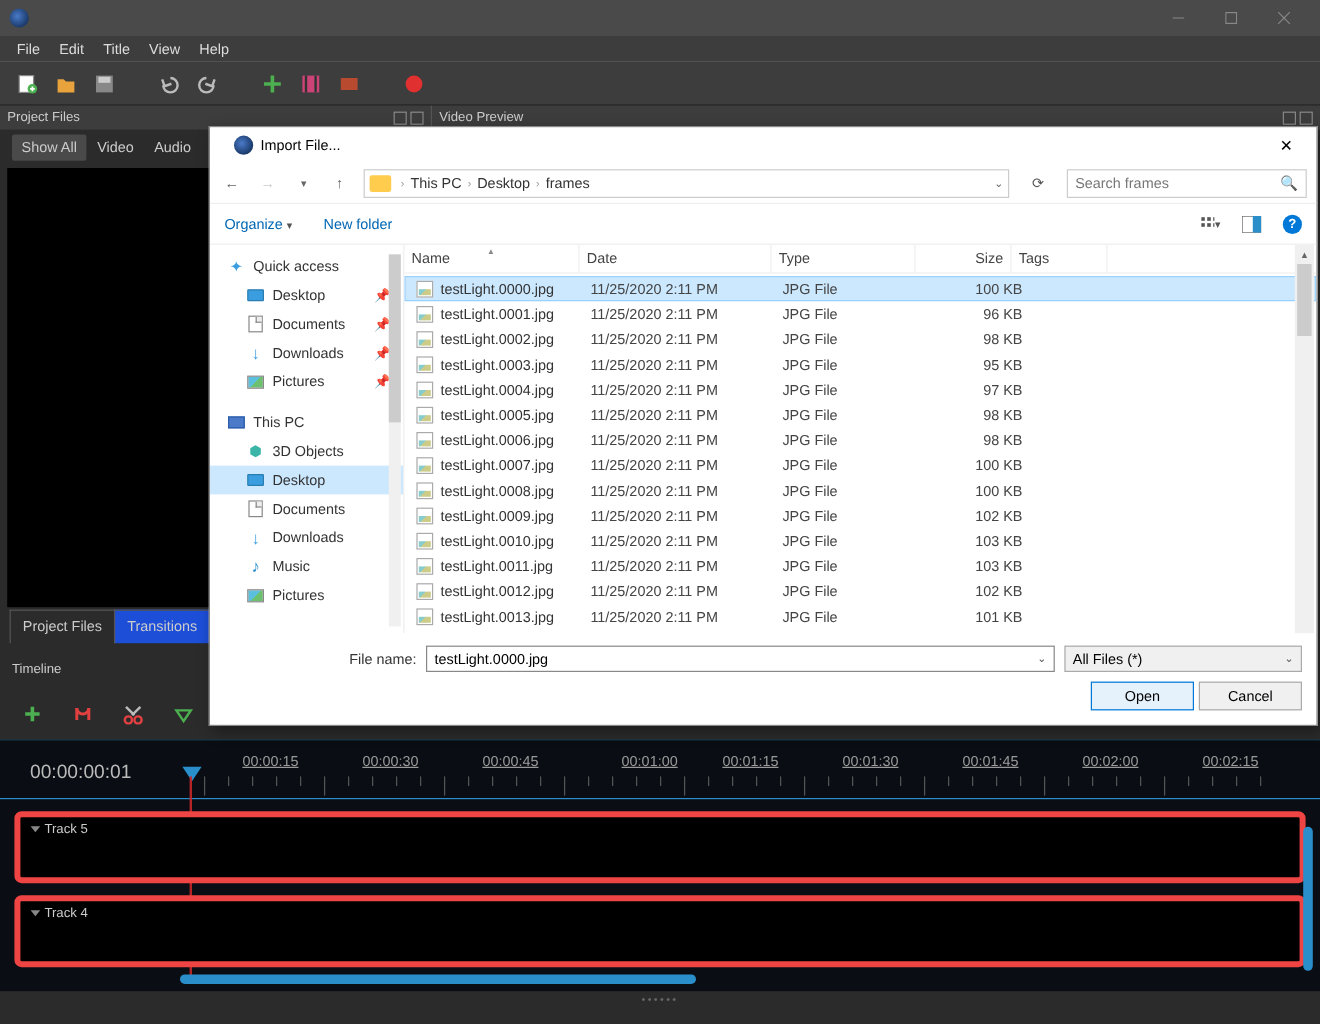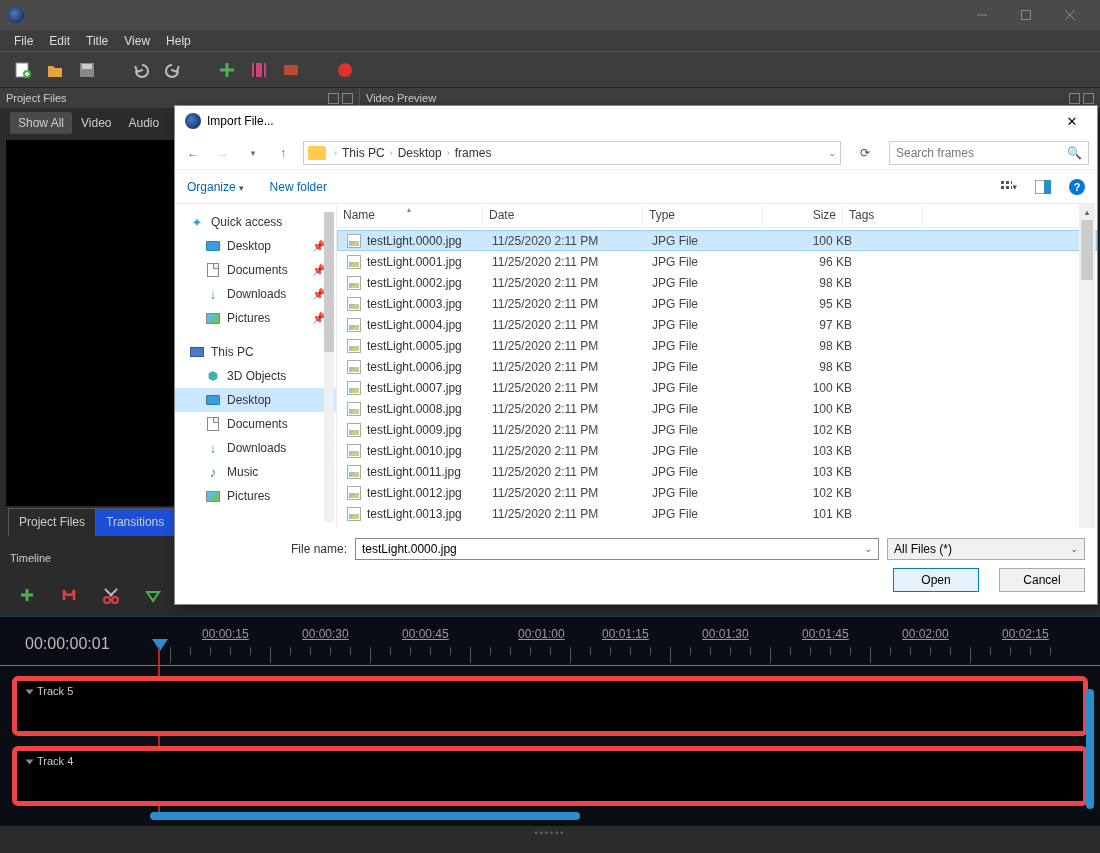--- a/index.html
+++ b/index.html
@@ -57,21 +57,21 @@
 .tl-sep { height: 1px; background: #2a8ecb; }
 .track { height: 60px; margin: 10px 12px 0 12px; background: #000; border: 5px solid #ef4444; border-radius: 6px; position: relative; }
 .track .trk-head { position: absolute; left: 10px; top: 4px; color: #ccc; font-size: 11px;}
 .track .trk-head::before { content: ''; display: inline-block; width: 0; height: 0; border-left: 5px solid #888; border-top: 4px solid transparent; border-bottom: 4px solid transparent; transform: rotate(90deg); margin-right: 5px; vertical-align: middle;}
 .tl-scroll-v { position: absolute; right: 6px; top: 72px; width: 8px; height: 120px; background: #2a8ecb; border-radius: 4px;}
 .tl-scroll-h { position: absolute; left: 150px; bottom: 6px; width: 430px; height: 8px; background: #2a8ecb; border-radius: 4px;}
 .grip { position: absolute; bottom: -12px; left: 50%; transform: translateX(-50%); color: #666; font-size: 9px; letter-spacing: 2px;}
 
 
 .dialog { position: absolute; top: 105px; left: 174px; width: 924px; height: 500px; background: #fff; border: 1px solid #888; box-shadow: 4px 4px 12px rgba(0,0,0,0.4); display: flex; flex-direction: column; z-index: 50; }
-.dlg-title { height: 30px; display: flex; align-items: center; padding: 0 10px; }
+.dlg-title { height: 30px; display: flex; align-items: center; padding: 0 10px; margin-left: 10px; }
 .dlg-title .dlg-icon { width: 16px; height: 16px; margin-right: 6px; background: radial-gradient(circle at 40% 40%, #4a7ac8, #1a3a6a 70%); border-radius: 50%;}
 .dlg-title .title-text { flex: 1; font-size: 12px; color: #000; }
 .dlg-title .dlg-close { width: 30px; text-align: center; cursor: pointer; font-size: 13px; }
 .dlg-nav { height: 34px; display: flex; align-items: center; padding: 0 8px; gap: 10px; border-bottom: 1px solid #eee;}
 .dlg-nav .nav-btn { width: 20px; height: 20px; display: inline-flex; align-items: center; justify-content: center; color: #666; cursor: pointer;}
 .dlg-nav .crumb { flex: 1; height: 24px; border: 1px solid #ccc; display: flex; align-items: center; padding: 0 4px; gap: 5px; font-size: 12px; color: #333; }
 .dlg-nav .crumb .folder-ico { width: 18px; height: 14px; background: #ffcc4d; border-radius: 2px; position: relative; margin-right: 3px;}
 .dlg-nav .crumb .sep { color: #999; font-size: 9px;}
 .dlg-nav .crumb .crdrop { margin-left: auto; color: #666; font-size: 9px; }
 .dlg-nav .refresh { width: 24px; text-align: center; margin: 0 2px; cursor: pointer; color: #555;}
@@ -124,21 +124,21 @@
 .file-row .fsize { width: 80px; text-align: right; color: #444;}
 .list-scroll { position: absolute; right: 2px; top: 0; width: 16px; height: 100%; background: #f0f0f0;}
 .list-scroll .sbtn { height: 16px; text-align: center; font-size: 9px; color: #666; line-height:16px;}
 .list-scroll .thumb { margin: 0 2px; height: 60px; background: #ccc;}
 
 .dlg-footer { padding: 10px 12px 12px; font-size: 12px;}
 .dlg-footer .fn-row { display: flex; align-items: center; gap: 8px; margin-bottom: 8px;}
 .dlg-footer .fn-label { color: #333;}
 .dlg-footer .fn-input { flex: 1; height: 22px; border: 1px solid #888; padding: 0 6px; display: flex; align-items: center; justify-content: space-between;}
 .dlg-footer .fn-select { width: 198px; height: 22px; border: 1px solid #aaa; background: #f0f0f0; display: flex; align-items: center; padding: 0 6px; justify-content: space-between;}
-.dlg-footer .btn-row { display: flex; justify-content: flex-end; gap: 20px; margin-top: 4px;}
+.dlg-footer .btn-row { display: flex; justify-content: flex-end; gap: 4px; margin-top: 4px;}
 .dlg-footer .btn { width: 86px; height: 24px; border: 1px solid #aaa; background: #f0f0f0; display: inline-flex; align-items: center; justify-content: center; cursor: pointer;}
 .dlg-footer .btn.primary { border: 1px solid #0078d7; background: #e5f1fb;}
 .tri-down { font-size: 9px; color: #555;}
 </style>
 </head>
 <body>
 
 <div class="titlebar">
   <span class="app-icon"></span>
   <span class="spacer"></span>

